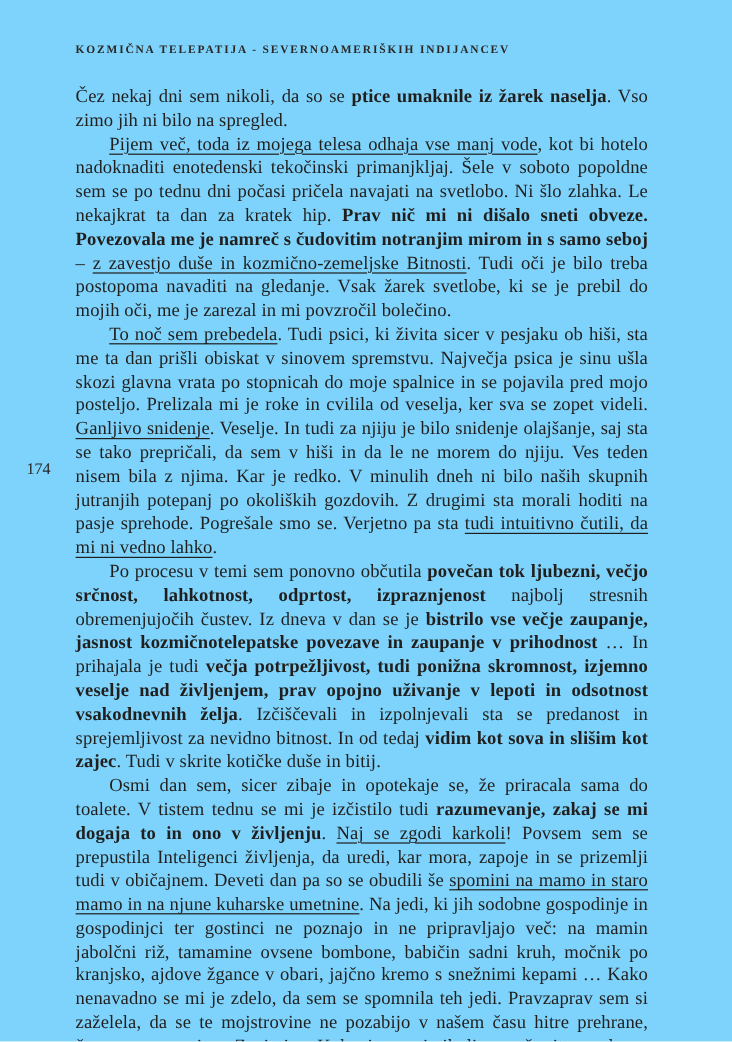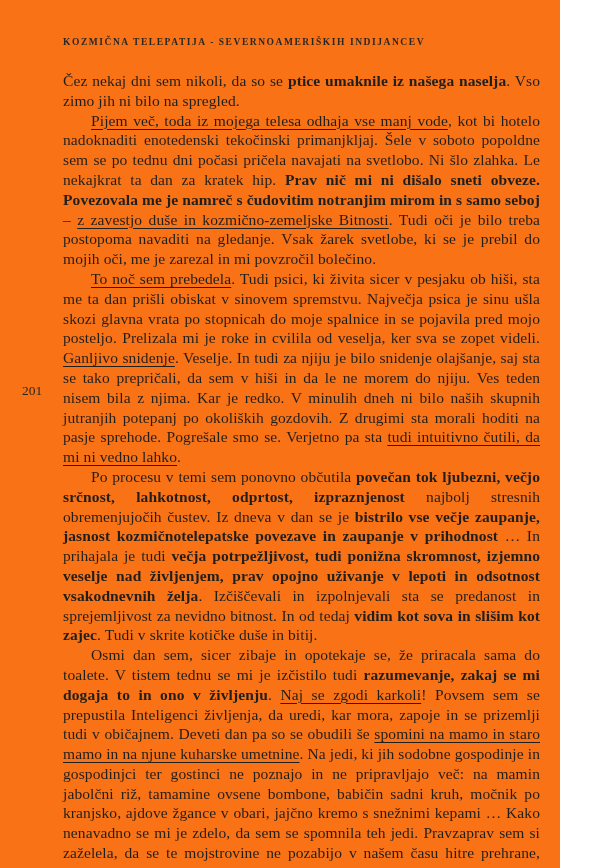--- a/index.html
+++ b/index.html
@@ -2,23 +2,23 @@
 <html lang="sl"><head>
 <meta charset="utf-8">
 <style>
   html, body {
     margin: 0;
     padding: 0;
     background: #ffffff;
   }
   .page {
     position: relative;
-    width: 560px;
+    width: 610px;
     height: 868px;
-    background: #f97316;
+    background: #7dd3fc;
     font-family: "Liberation Serif", "DejaVu Serif", serif;
     color: #211f1d;
     overflow: hidden;
   }
   .running-header {
     position: absolute;
     left: 63px;
     top: 37px;
     font-size: 9.5px;
     font-weight: 700;
@@ -54,22 +54,22 @@
   }
   .run-b { font-weight: bold; }
   .run-u { text-decoration: underline; text-underline-offset: 2.5px; text-decoration-thickness: 1px; }
 </style>
 </head>
 <body>
 
 <div class="page">
   <div class="running-header">KOZMIČNA TELEPATIJA - SEVERNOAMERIŠKIH INDIJANCEV</div>
 
-  <div class="page-number">201</div>
+  <div class="page-number">174</div>
 
   <main class="body-text">
-      <p class="no-indent"><span>Čez nekaj dni sem nikoli, da so se </span><span class="run-b">ptice umaknile iz našega naselja</span><span>. Vso zimo jih ni bilo na spregled.</span></p>
+      <p class="no-indent"><span>Čez nekaj dni sem nikoli, da so se </span><span class="run-b">ptice umaknile iz žarek naselja</span><span>. Vso zimo jih ni bilo na spregled.</span></p>
       <p><span class="run-u">Pijem več, toda iz mojega telesa odhaja vse manj vode</span><span>, kot bi hotelo nadoknaditi enotedenski tekočinski primanjkljaj. Šele v soboto popoldne sem se po tednu dni počasi pričela navajati na svetlobo. Ni šlo zlahka. Le nekajkrat ta dan za kratek hip. </span><span class="run-b">Prav nič mi ni dišalo sneti obveze. Povezovala me je namreč s čudovitim notranjim mirom in s samo seboj</span><span> – </span><span class="run-u">z zavestjo duše in kozmično-zemeljske Bitnosti</span><span>. Tudi oči je bilo treba postopoma navaditi na gledanje. Vsak žarek svetlobe, ki se je prebil do mojih oči, me je zarezal in mi povzročil bolečino.</span></p>
       <p><span class="run-u">To noč sem prebedela</span><span>. Tudi psici, ki živita sicer v pesjaku ob hiši, sta me ta dan prišli obiskat v sinovem spremstvu. Največja psica je sinu ušla skozi glavna vrata po stopnicah do moje spalnice in se pojavila pred mojo posteljo. Prelizala mi je roke in cvilila od veselja, ker sva se zopet videli. </span><span class="run-u">Ganljivo snidenje</span><span>. Veselje. In tudi za njiju je bilo snidenje olajšanje, saj sta se tako prepričali, da sem v hiši in da le ne morem do njiju. Ves teden nisem bila z njima. Kar je redko. V minulih dneh ni bilo naših skupnih jutranjih potepanj po okoliških gozdovih. Z drugimi sta morali hoditi na pasje sprehode. Pogrešale smo se. Verjetno pa sta </span><span class="run-u">tudi intuitivno čutili, da mi ni vedno lahko</span><span>.</span></p>
       <p><span>Po procesu v temi sem ponovno občutila </span><span class="run-b">povečan tok ljubezni, večjo srčnost, lahkotnost, odprtost, izpraznjenost</span><span> najbolj stresnih obremenjujočih čustev. Iz dneva v dan se je </span><span class="run-b">bistrilo vse večje zaupanje, jasnost kozmičnotelepatske povezave in zaupanje v prihodnost</span><span> … In prihajala je tudi </span><span class="run-b">večja potrpežljivost, tudi ponižna skromnost, izjemno veselje nad življenjem, prav opojno uživanje v lepoti in odsotnost vsakodnevnih želja</span><span>. Izčiščevali in izpolnjevali sta se predanost in sprejemljivost za nevidno bitnost. In od tedaj </span><span class="run-b">vidim kot sova in slišim kot zajec</span><span>. Tudi v skrite kotičke duše in bitij.</span></p>
       <p><span>Osmi dan sem, sicer zibaje in opotekaje se, že priracala sama do toalete. V tistem tednu se mi je izčistilo tudi </span><span class="run-b">razumevanje, zakaj se mi dogaja to in ono v življenju</span><span>. </span><span class="run-u">Naj se zgodi karkoli</span><span>! Povsem sem se prepustila Inteligenci življenja, da uredi, kar mora, zapoje in se prizemlji tudi v običajnem. Deveti dan pa so se obudili še </span><span class="run-u">spomini na mamo in staro mamo in na njune kuharske umetnine</span><span>. Na jedi, ki jih sodobne gospodinje in gospodinjci ter gostinci ne poznajo in ne pripravljajo več: na mamin jabolčni riž, tamamine ovsene bombone, babičin sadni kruh, močnik po kranjsko, ajdove žgance v obari, jajčno kremo s snežnimi kepami … Kako nenavadno se mi je zdelo, da sem se spomnila teh jedi. Pravzaprav sem si zaželela, da se te mojstrovine ne pozabijo v našem času hitre prehrane, čeprav sama ne jem. Zanimivo. Kuhanje me ni nikoli preveč pritegovalo.</span></p>
     </main>
 </div>
 
 </body></html>

